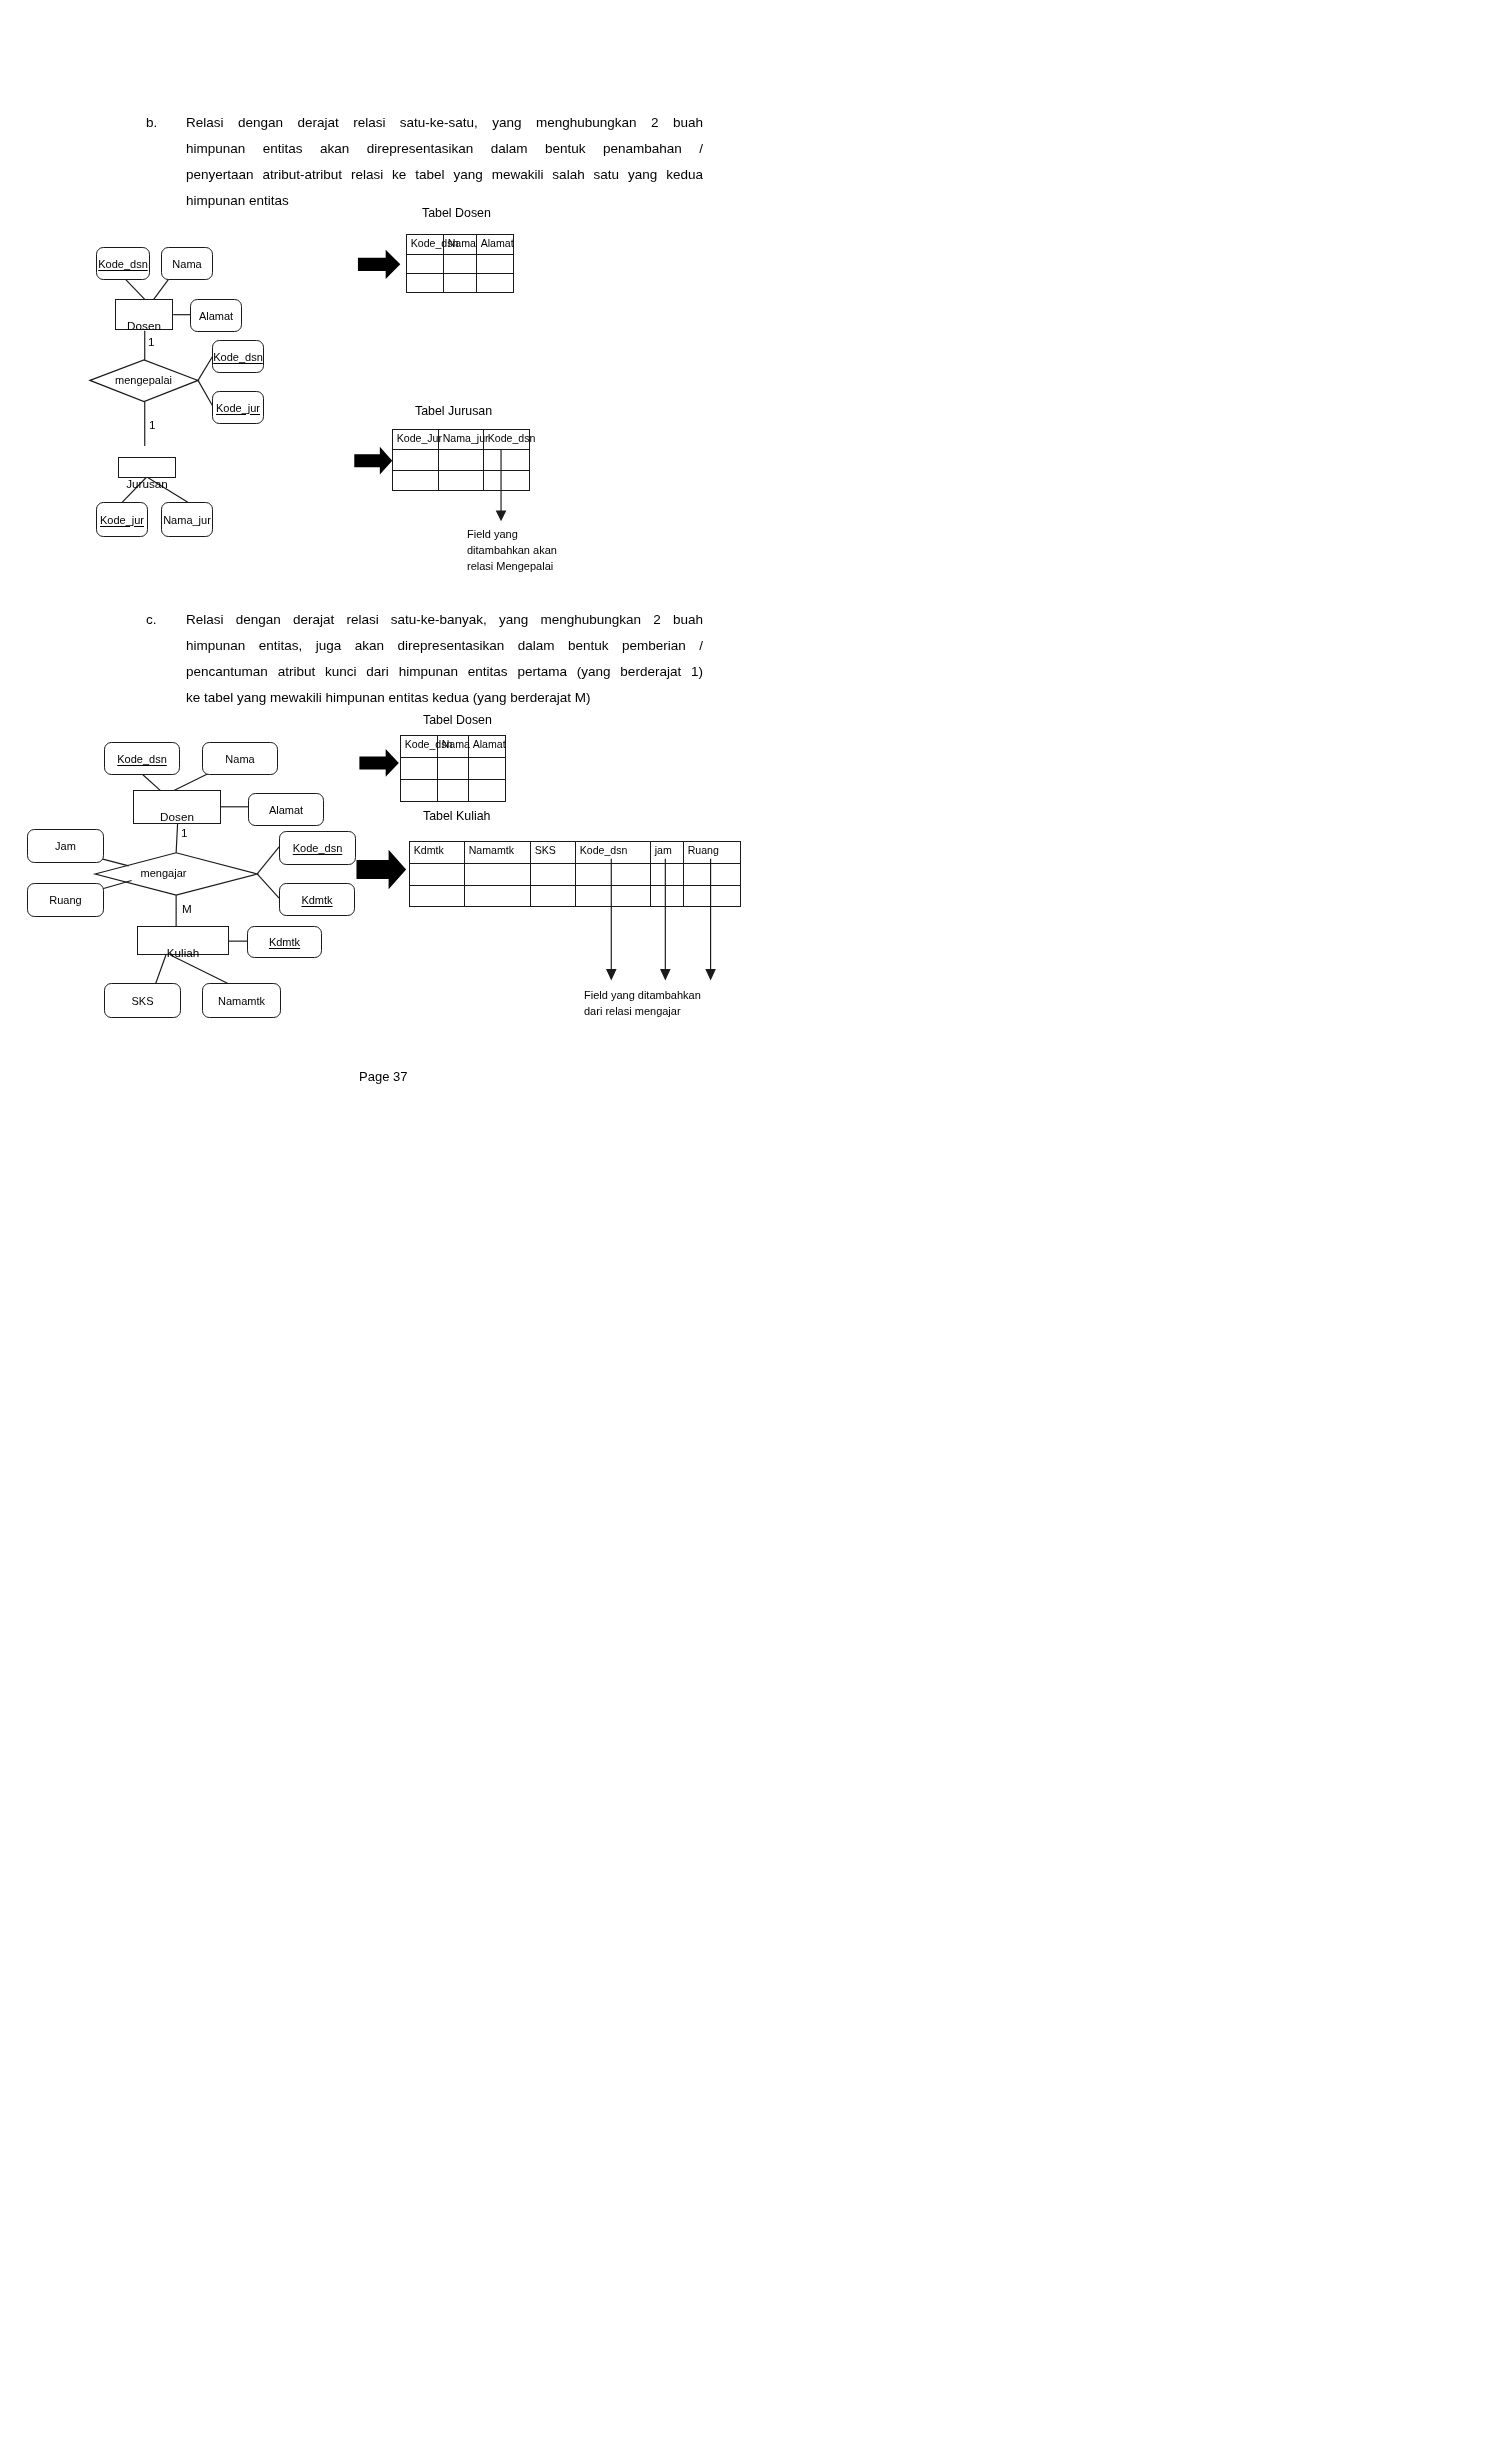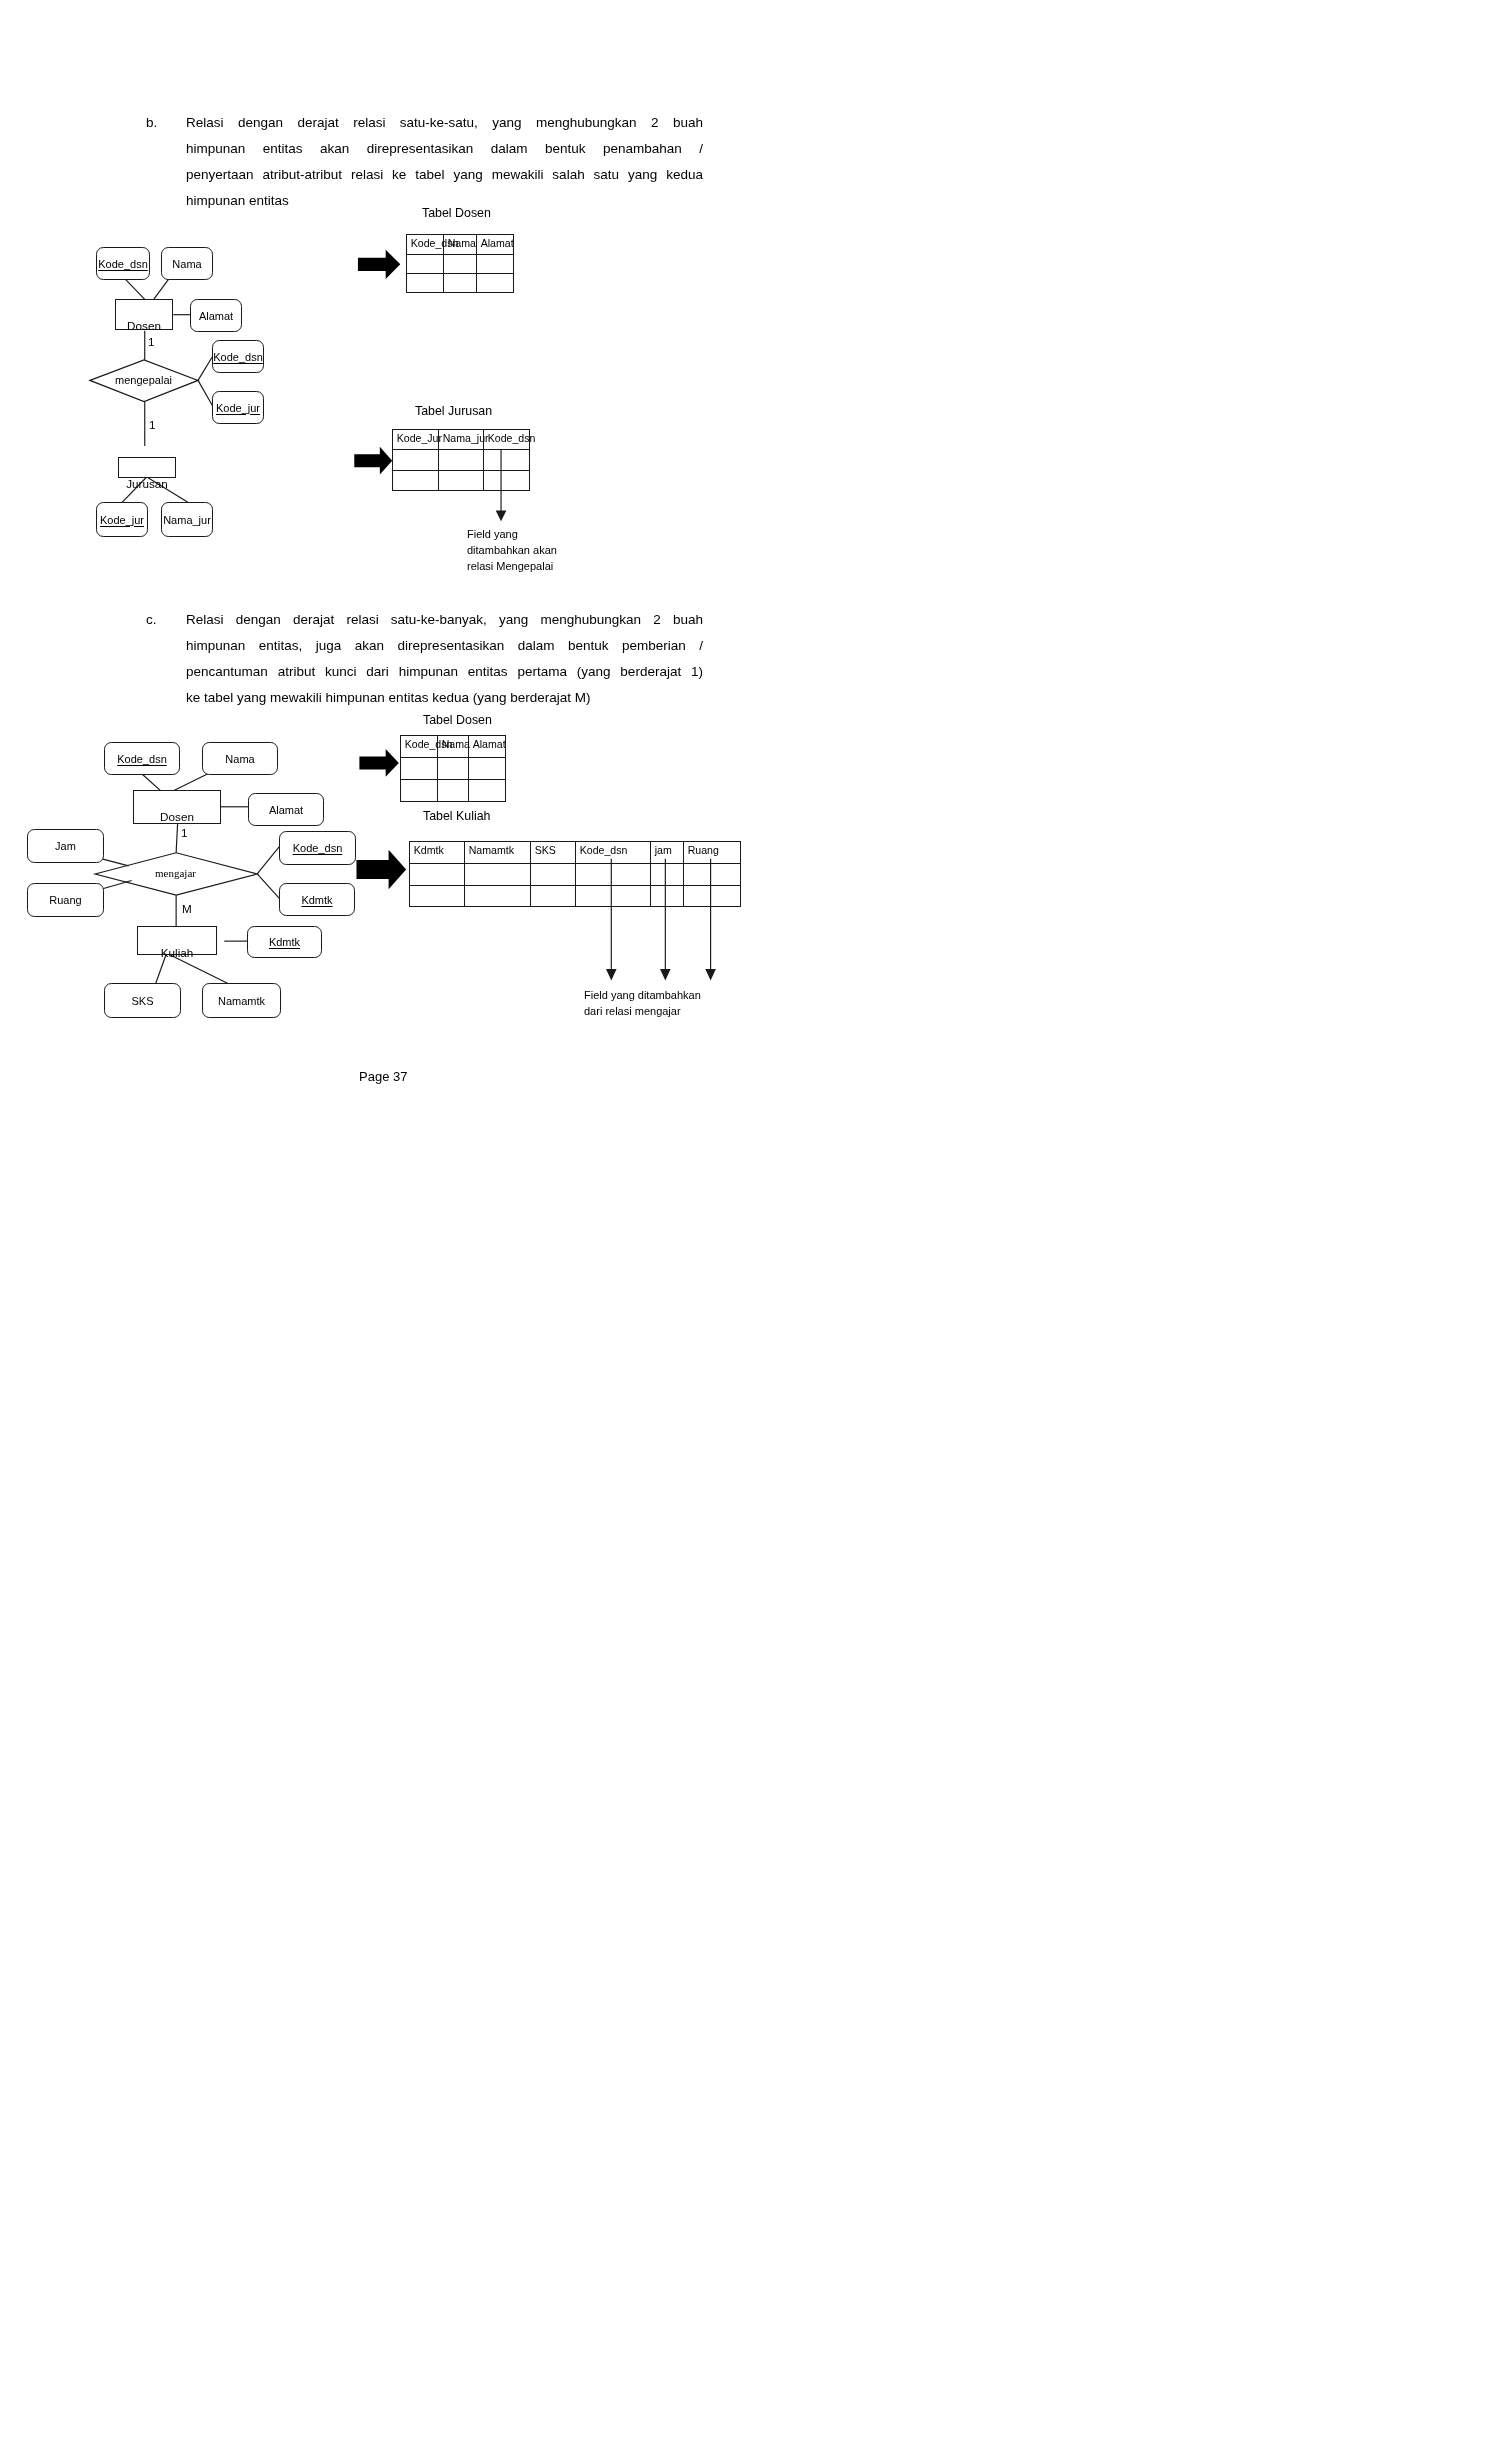--- a/index.html
+++ b/index.html
@@ -173,26 +173,26 @@
       <div class="pline last">ke tabel yang mewakili himpunan entitas kedua (yang berderajat M)</div>
     </div>
   </div>
 
   <div class="attr key" style="left:104px;top:742px;width:74px;height:31px;">Kode_dsn</div>
   <div class="attr" style="left:202px;top:742px;width:74px;height:31px;">Nama</div>
   <div class="entity" style="left:133px;top:790px;width:88px;height:34px;">Dosen</div>
   <div class="attr" style="left:248px;top:793px;width:74px;height:31px;">Alamat</div>
   <div class="card" style="left:181px;top:826px;">1</div>
   <div class="attr" style="left:27px;top:829px;width:75px;height:32px;">Jam</div>
-  <div class="dlabel" style="left:139px;top:867px;width:73px;font-family:Liberation Serif, serif;">mengajar</div>
+  <div class="dlabel" style="left:127px;top:867px;width:73px;">mengajar</div>
   <div class="attr" style="left:27px;top:883px;width:75px;height:32px;">Ruang</div>
   <div class="attr key" style="left:279px;top:831px;width:75px;height:32px;">Kode_dsn</div>
   <div class="attr key" style="left:279px;top:883px;width:74px;height:31px;">Kdmtk</div>
   <div class="card" style="left:182px;top:902px;">M</div>
-  <div class="entity" style="left:137px;top:926px;width:80px;height:29px;">Kuliah</div>
+  <div class="entity" style="left:137px;top:926px;width:92px;height:29px;">Kuliah</div>
   <div class="attr key" style="left:247px;top:926px;width:73px;height:30px;">Kdmtk</div>
   <div class="attr" style="left:104px;top:983px;width:75px;height:33px;">SKS</div>
   <div class="attr" style="left:202px;top:983px;width:77px;height:33px;">Namamtk</div>
 
   <div class="tlabel" style="left:423px;top:713px;">Tabel Dosen</div>
   <table class="dtable" style="left:400px;top:735px;width:104px;">
     <colgroup>
         <col style="width:37px">
         <col style="width:31px">
         <col style="width:37px">

